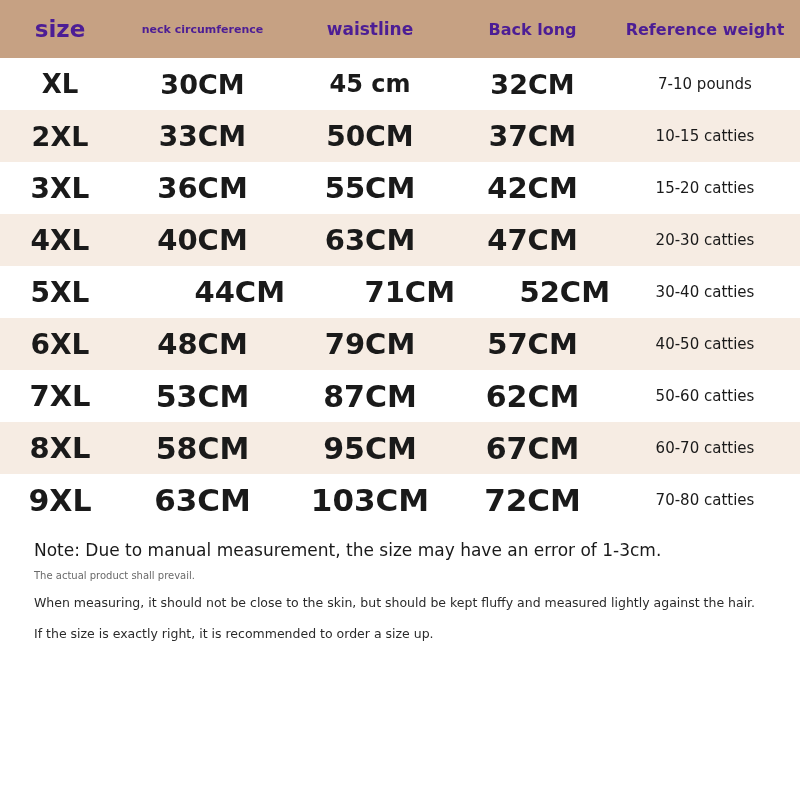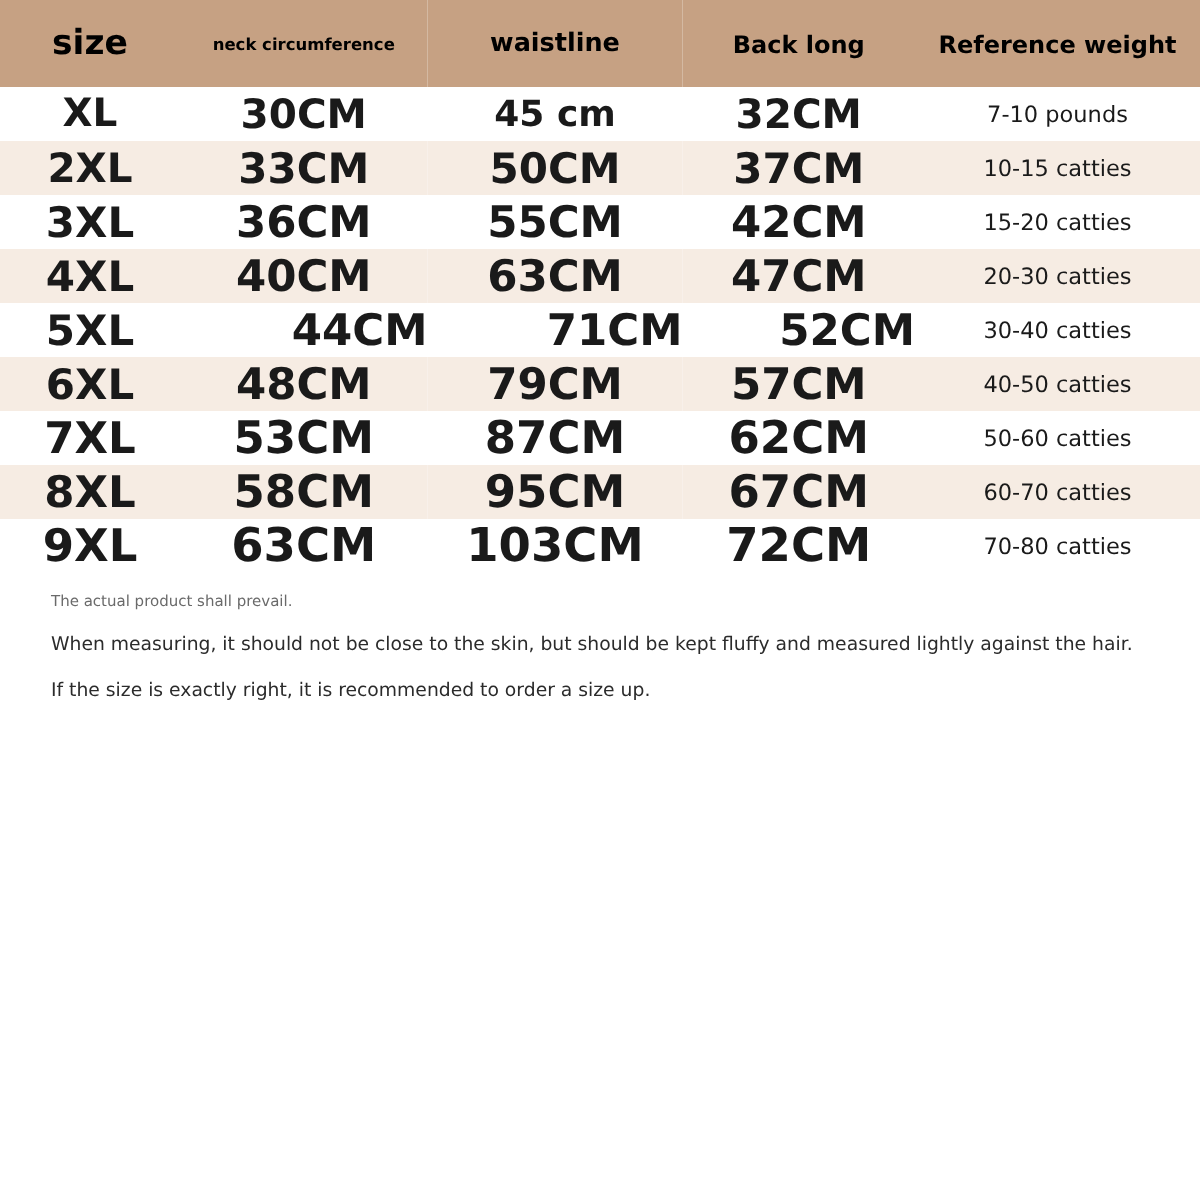--- a/index.html
+++ b/index.html
@@ -59,40 +59,40 @@
   .table {
     width: 800px;
     border-collapse: collapse;
     table-layout: fixed;
   }
   .thead-row {
     background: #c6a183;
     height: 58px;
   }
   .thead-row th {
-    color: #000000;
+    color: #4c1d95;
     font-weight: bold;
     text-align: center;
     vertical-align: middle;
     padding: 13px;
     font-family: "DejaVu Sans", sans-serif;
   }
   .th-size { font-size: 23px; }
   .th-neck { font-size: 11px; }
   .th-waist { font-size: 17px; }
   .th-back { font-size: 16px; }
   .th-ref { font-size: 16px; }
 
   .col-size { width: 120px; }
   .col-neck { width: 165px; }
   .col-waist { width: 170px; }
   .col-back { width: 155px; }
   .col-ref { width: 190px; }
 
-  .table tbody tr { height: 36px; }
+  .table tbody tr { height: 52px; }
   .row-odd { background: #ffffff; }
   .row-even { background: #f6ece3; }
 
   .table td {
     text-align: center;
     vertical-align: middle;
     padding: 0;
     color: #1a1a1a;
     font-family: "DejaVu Sans", sans-serif;
   }
@@ -229,18 +229,19 @@
         <td class="cell-size">9XL</td>
         <td class="cell-meas cell-neck">63CM</td>
         <td class="cell-meas cell-waist">103CM</td>
         <td class="cell-meas cell-back">72CM</td>
         <td class="cell-ref">70-80 catties</td>
       </tr>
     </tbody>
   </table>
 
   <div class="notes">
+    <div class="note-main">Note: Due to manual measurement, the size may have an error of 1-3cm.</div>
     <div class="note-small">The actual product shall prevail.</div>
     <div class="note-line">When measuring, it should not be close to the skin, but should be kept fluffy and measured lightly against the hair.</div>
     <div class="note-line">If the size is exactly right, it is recommended to order a size up.</div>
   </div>
 
 </div>
 
 </body></html>

